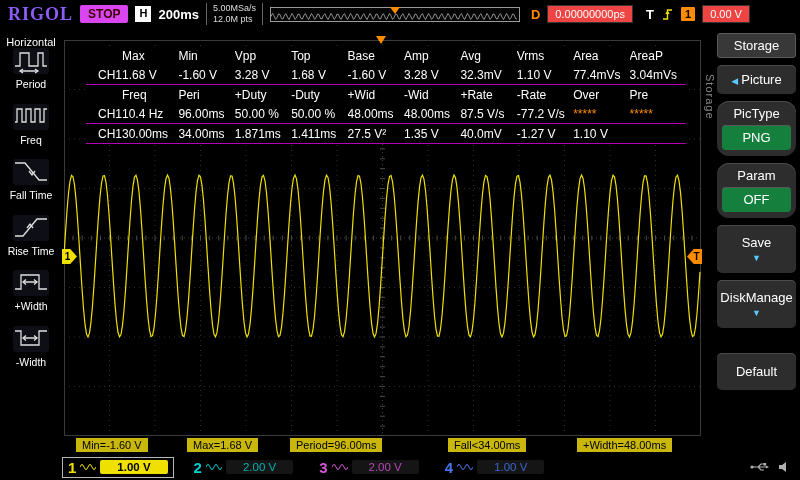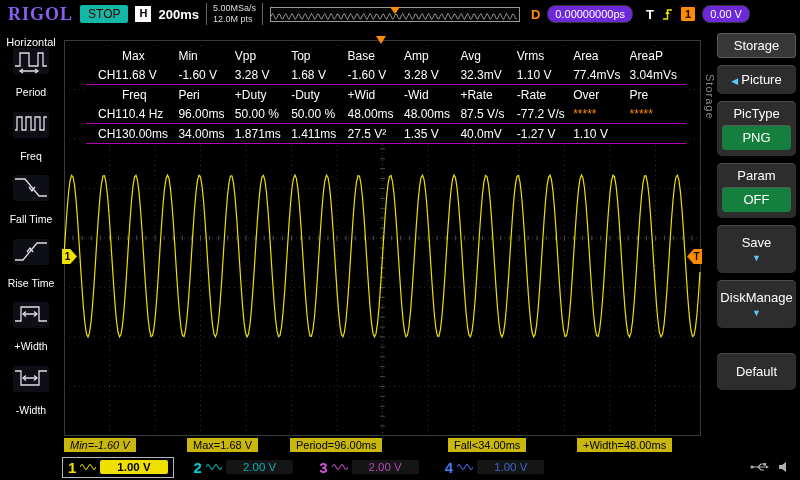--- a/index.html
+++ b/index.html
@@ -2,39 +2,39 @@
 <html><head>
 <meta charset="utf-8">
 <style>
   html,body{margin:0;padding:0;background:#000;}
   body{width:800px;height:480px;overflow:hidden;font-family:"Liberation Sans",sans-serif;color:#fff;}
   .scope{position:relative;width:800px;height:480px;background:#000;}
 
   
   .topbar{height:28px;display:flex;align-items:center;gap:7px;padding:0 8px;box-sizing:border-box;}
   .logo{font-family:"Liberation Serif",serif;font-weight:700;font-size:18px;color:#8b5cf6;letter-spacing:1px;}
-  .stop{background:#14b8a6;color:#3a0000;font-weight:400;font-size:12px;padding:2px 8px;border-radius:2px;}
+  .stop{background:#d946ef;color:#3a0000;font-weight:700;font-size:12px;padding:2px 8px;border-radius:2px;}
   .hbox{background:#fff;color:#000;font-weight:700;font-size:11px;padding:1px 4px;line-height:1.2;}
   .tb{font-size:13px;font-weight:700;}
   .rate{font-size:9px;color:#ddd;line-height:1.25;padding:0 6px;border-left:1px solid #666;border-right:1px solid #666;}
   .pos-strip{width:248px;height:13px;border:1px solid #999;background:#050505;position:relative;flex:0 0 auto;}
   .strip-marker{position:absolute;left:50%;top:-1px;transform:translateX(-50%);width:0;height:0;
     border-left:5px solid transparent;border-right:5px solid transparent;border-top:7px solid #ff8c00;}
   .dlabel{color:#ff8c00;font-weight:700;font-size:13px;margin-left:4px;}
-  .valbox{background:#6d28d9;border:1px solid #333;border-radius:8px;font-size:11px;padding:2px 7px;color:#fff;white-space:nowrap;}
+  .valbox{background:#ef4444;border:1px solid #333;border-radius:0;font-size:11px;padding:2px 7px;color:#fff;white-space:nowrap;}
   .tlabel{font-weight:700;font-size:13px;margin-left:6px;}
   .tsource{background:#ff8c00;color:#000;font-weight:700;font-size:11px;padding:1px 4px;border-radius:1px;}
 
   
   .main{display:flex;height:426px;}
 
   
   .leftbar{flex:0 0 62px;width:62px;display:flex;flex-direction:column;align-items:center;padding-top:8px;box-sizing:border-box;}
   .lm-title{font-size:11px;text-align:right;}
-  .lm-item{display:flex;flex-direction:column;align-items:center;gap:13px;margin-bottom:13px;}
+  .lm-item{display:flex;flex-direction:column;align-items:center;gap:5px;margin-bottom:13px;}
   .lm-item svg{display:block;background:#0e0e16;border-radius:3px;}
   .lm-item svg *{stroke:#e0e0e0;fill:none;stroke-width:1.3;}
   .lm-label{font-size:10.5px;text-align:center;line-height:1.1;}
 
   
   .screen{position:relative;flex:0 0 641px;width:641px;background:#000;}
   #grid,#wave{position:absolute;left:2px;top:12px;}
   .trig-top{position:absolute;left:314px;top:8px;width:0;height:0;
     border-left:5px solid transparent;border-right:5px solid transparent;border-top:8px solid #ff8c00;}
   .ch-marker{position:absolute;left:0;top:221px;width:15px;height:15px;background:#f0e000;color:#000;
@@ -46,37 +46,37 @@
 
   .mtable{position:absolute;left:24px;top:18px;width:600px;background:rgba(0,0,0,0.93);}
   .trow{display:grid;grid-template-columns:36px repeat(10,1fr);height:19px;align-items:center;}
   .vrow{border-bottom:1px solid #b400b4;}
   .th,.tv,.tch{font-size:12px;color:#fff;white-space:nowrap;overflow:hidden;}
   .tch{padding-left:2px;text-align:right;}
   .star{color:#ff8c00;}
 
   .chips{position:absolute;left:2px;top:410px;width:637px;height:16px;}
   .bchip{position:absolute;top:0;background:#c9b70c;color:#000;font-size:11px;padding:1px 6px;white-space:nowrap;}
-  .bchip:nth-child(1){left:0;font-style:italic;}
+  .bchip:nth-child(1){left:12px;}
   .bchip:nth-child(2){left:123px;}
   .bchip:nth-child(3){left:226px;}
   .bchip:nth-child(4){left:384px;}
   .bchip:nth-child(5){left:513px;}
 
   
   .rightbar{flex:0 0 97px;width:97px;position:relative;box-sizing:border-box;}
   .vside{position:absolute;left:1px;top:46px;writing-mode:vertical-rl;font-size:11px;color:#8a8a8a;letter-spacing:1px;}
   .rcol{margin-left:14px;width:79px;display:flex;flex-direction:column;gap:7px;padding-top:5px;box-sizing:border-box;}
   .rtab{background:#383838;border:1px solid #5a5a5a;border-radius:3px;font-size:13px;text-align:center;padding:4px 0;}
   .rbtn{background:#2d2d2d;border-radius:5px;box-shadow:inset 0 1px 0 #4a4a4a;font-size:13px;text-align:center;padding:7px 0;}
   .rbtn.tall{padding:10px 0;}
   .rbtn.default{margin-top:18px;padding:11px 0;}
   .larrow{color:#59c8ff;font-size:9px;margin-right:3px;}
   .darrow{color:#59c8ff;font-size:9px;line-height:1;margin-top:4px;}
-  .rgroup{background:#2d2d2d;border-radius:5px;box-shadow:inset 0 1px 0 #4a4a4a;padding:5px 5px 6px;text-align:center;}
+  .rgroup{background:#2d2d2d;border-radius:12px;box-shadow:inset 0 1px 0 #4a4a4a;padding:5px 5px 6px;text-align:center;}
   .rlabel{font-size:13px;}
   .rinner{margin-top:4px;background:#15803d;border-radius:4px;font-size:13px;padding:5px 0;box-shadow:inset 0 1px 0 #585858;}
 
   
   .bottombar{height:26px;display:flex;align-items:center;gap:14px;padding-left:62px;box-sizing:border-box;}
   .chan{display:flex;align-items:center;gap:4px;padding:1px 5px;border:1px solid transparent;}
   .chan.active{border-color:#b8b8b8;}
   .chan-num{font-size:15px;font-weight:700;}
   .chan-scale{background:#191919;font-size:11.5px;padding:1px 17px;border-radius:2px;}
   .usb-area{margin-left:auto;display:flex;gap:8px;align-items:center;padding-right:10px;}

